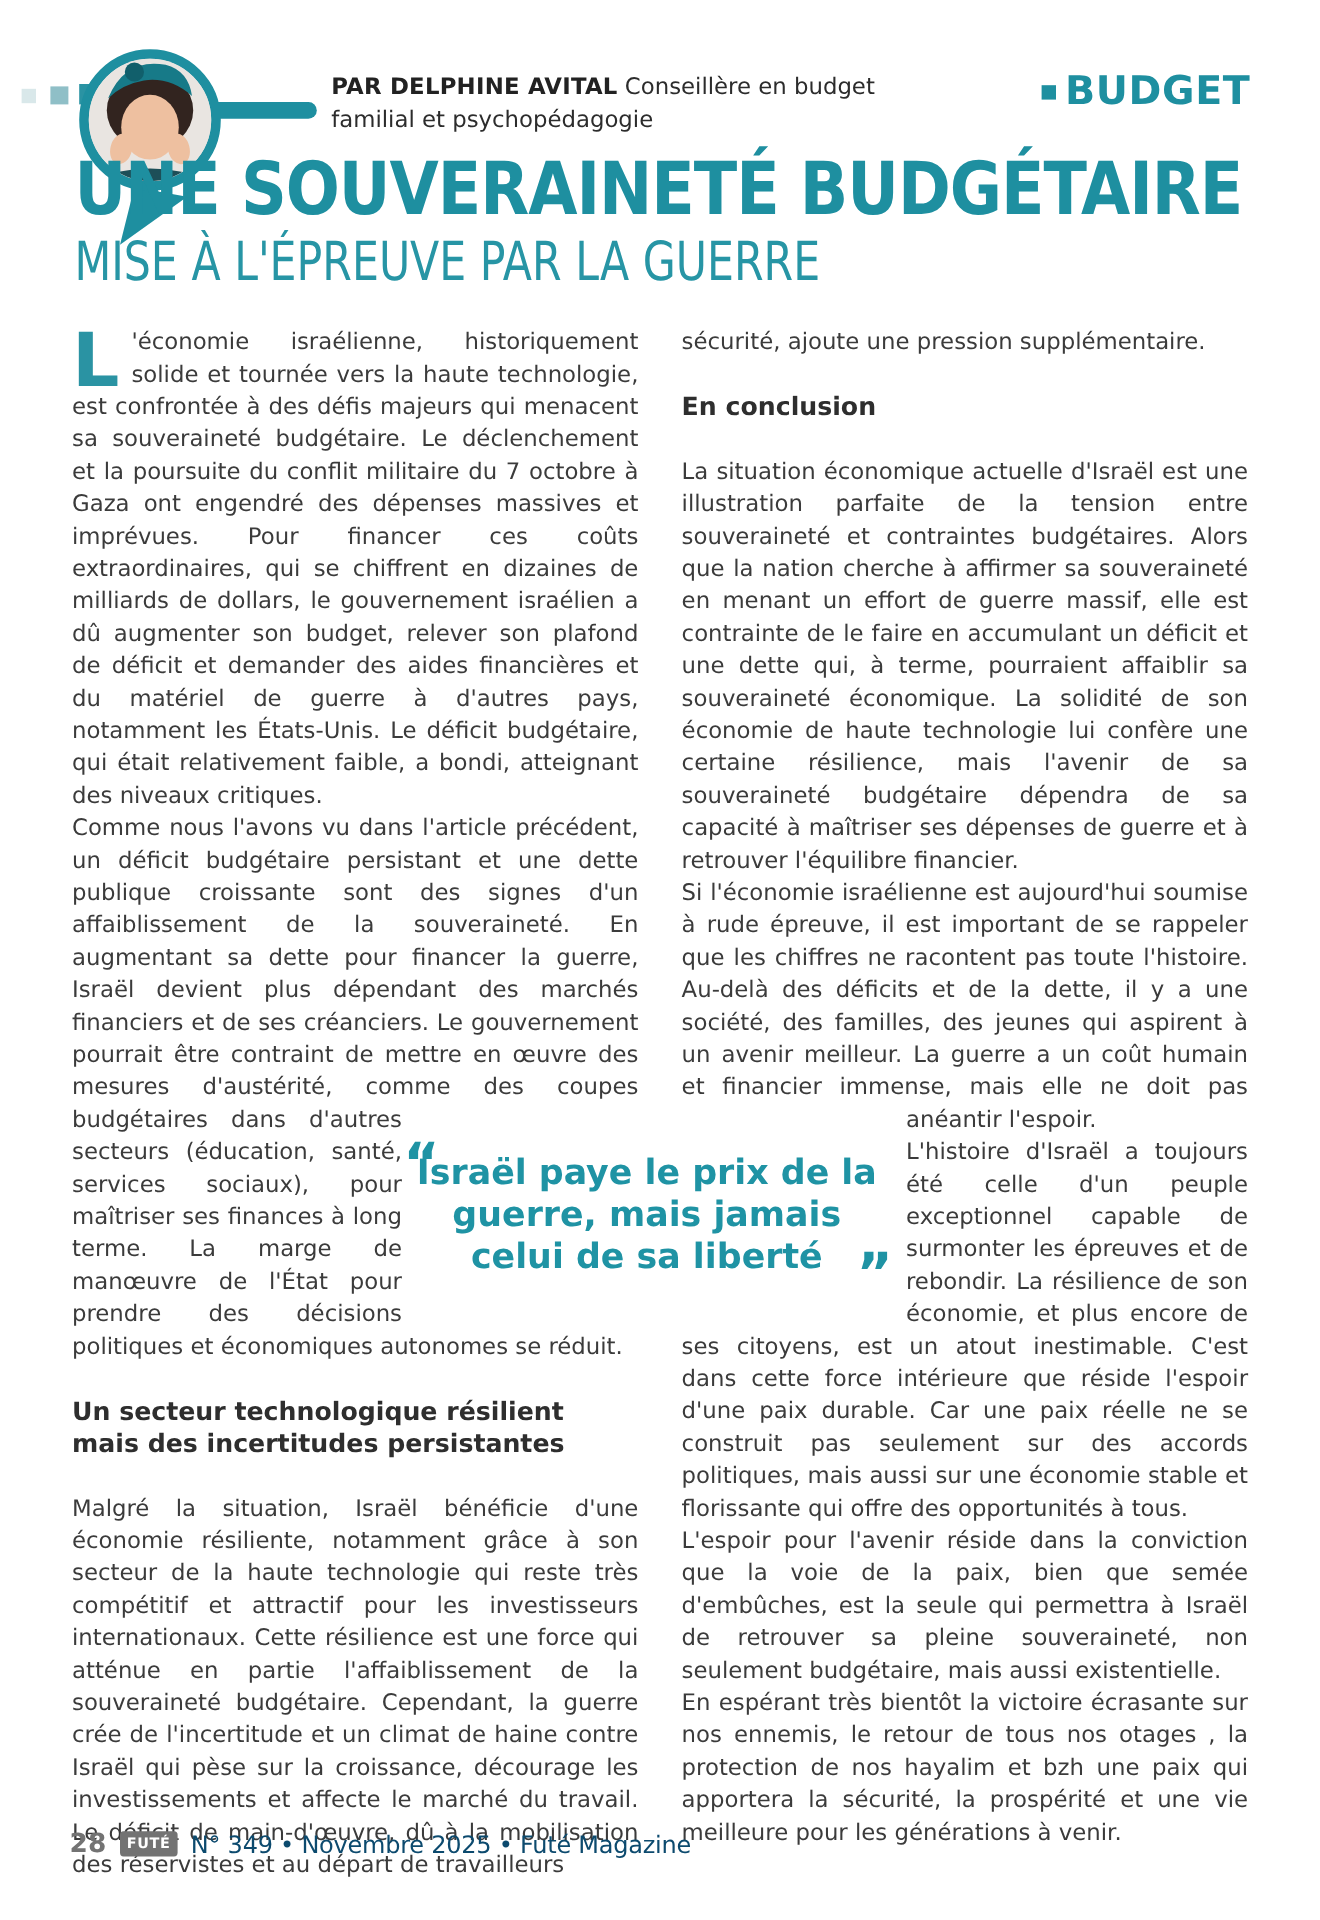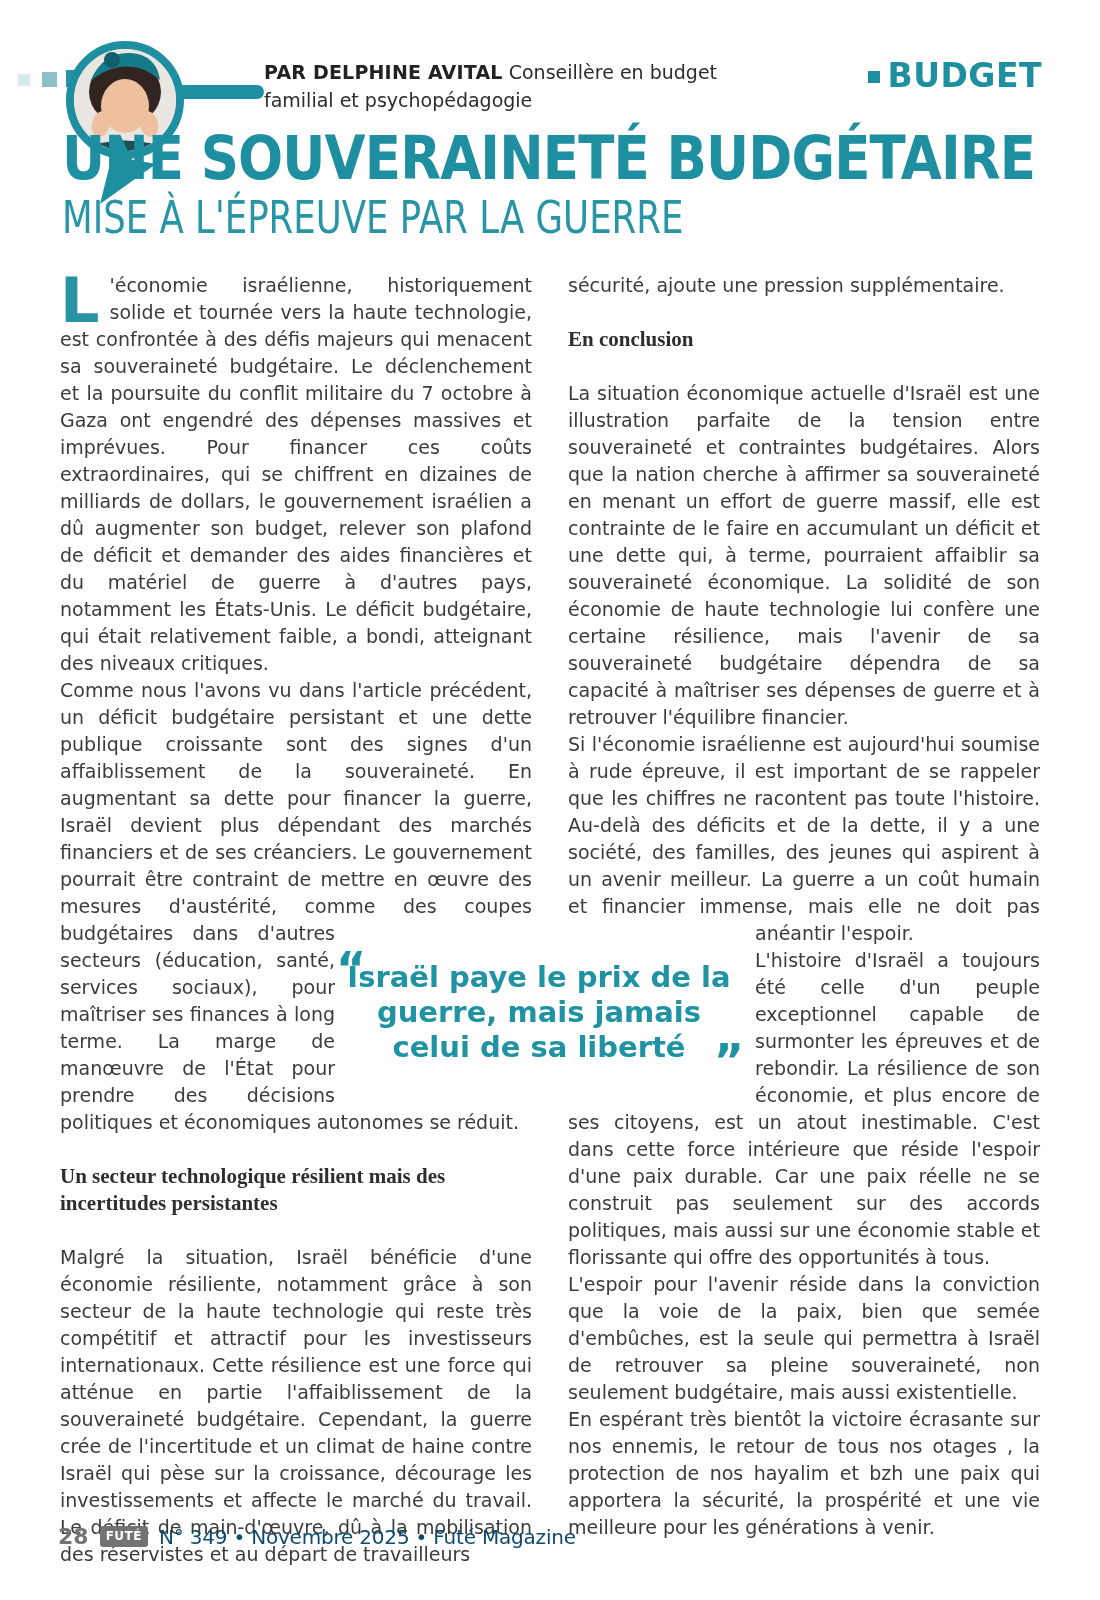--- a/index.html
+++ b/index.html
@@ -9,39 +9,39 @@
     font-family:"DejaVu Sans","Liberation Sans",sans-serif;
   }
   
   .sq{position:absolute;}
   .sq1{left:18px;top:74px;width:12px;height:12px;background:#d9e8ea;}
   .sq2{left:42px;top:72px;width:15px;height:15px;background:#8fbfc7;}
   .sq3{left:66px;top:70px;width:17px;height:17px;background:#2a93a3;}
   .avatar{position:absolute;left:60px;top:36px;width:140px;height:170px;}
   .bar-right{position:absolute;left:180px;top:85px;width:84px;height:14px;
     background:#1e8fa0;border-radius:0 8px 8px 0;}
-  .byline{position:absolute;left:264px;top:58px;font-size:19px;line-height:28px;color:#222;}
+  .byline{position:absolute;left:276px;top:58px;font-size:19px;line-height:28px;color:#222;}
   .byline .nm{font-weight:bold;letter-spacing:.2px;}
   .byline .rl{color:#2c2c2c;}
   .budget{position:absolute;right:58px;top:56px;display:flex;align-items:flex-start;text-align:right;}
   .budget .bsq{width:12px;height:12px;background:#1e8fa0;margin:15px 8px 0 0;}
   .budget .btx{font-size:33px;font-weight:bold;color:#1e8fa0;letter-spacing:.5px;}
   
   .title-wrap{position:absolute;left:62px;top:126px;}
   .title-l1{font-size:61px;font-weight:bold;color:#1e8fa0;letter-spacing:-1px;
     white-space:nowrap;transform:scaleX(.87);transform-origin:left top;line-height:64px;}
   .title-l2{font-size:45px;font-weight:normal;color:#2795a5;letter-spacing:0;
     white-space:nowrap;transform:scaleX(.79);transform-origin:left top;line-height:52px;margin-top:2px;}
   
   .cols{position:absolute;left:60px;top:272px;width:980px;display:flex;gap:36px;
     font-size:19px;line-height:27px;color:#3b3b3b;text-align:justify;}
   .col{width:472px;}
   .col p{margin:0;}
   .col h3{font-size:21px;font-weight:bold;color:#2e2e2e;margin:27px 0 27px;
-    line-height:27px;text-align:left;font-family:Liberation Serif, serif;}
+    line-height:27px;text-align:left;}
   .dropcap{float:left;font-size:62px;line-height:50px;font-weight:bold;
     color:#2a93a3;margin:4px 10px 0 0;}
   .wrapR{float:right;width:197px;height:166px;}
   .wrapL{float:left;width:187px;height:164px;}
   
   .pullquote{position:absolute;left:338px;top:960px;width:402px;text-align:center;
     font-size:29px;font-weight:bold;color:#1f93a4;line-height:35px;z-index:5;}
   .pq-open{position:absolute;left:-2px;top:-8px;font-size:46px;}
   .pq-close{position:absolute;right:-4px;bottom:-14px;font-size:46px;}
   

